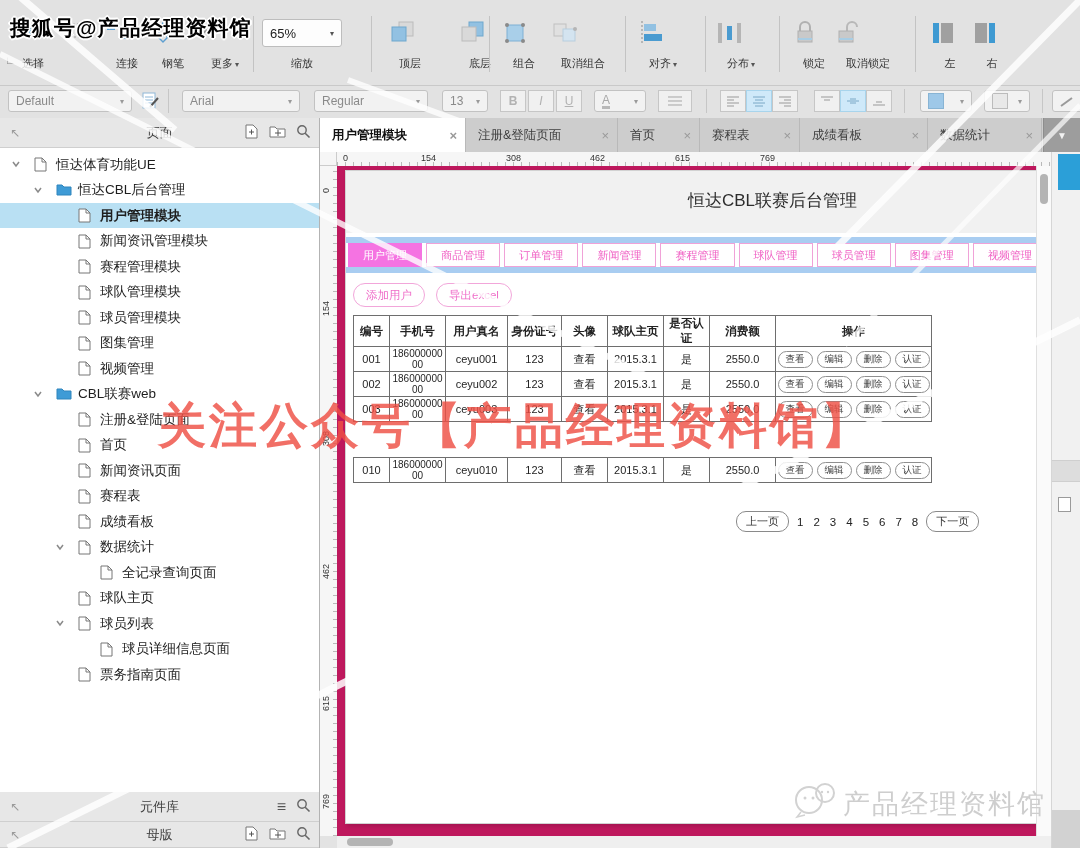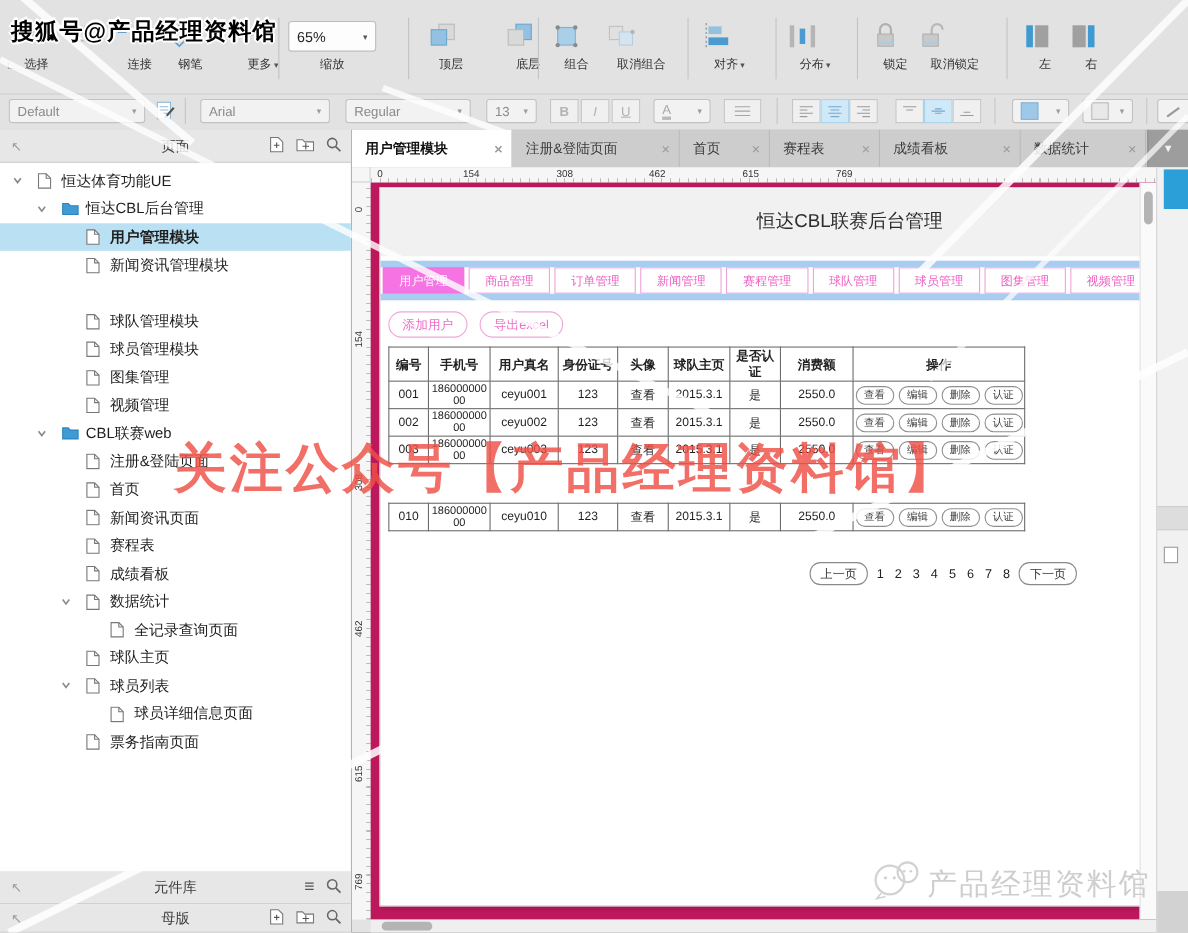--- a/index.html
+++ b/index.html
@@ -2,21 +2,21 @@
 <html><head>
 <meta charset="utf-8">
 <style>
   html,body{margin:0;padding:0;background:#888;}
   .app{position:relative;width:1080px;height:848px;background:#e3e3e3;overflow:hidden;
        font-family:"Liberation Sans","DejaVu Sans",sans-serif;-webkit-font-smoothing:antialiased;}
   
   .toolbar-main{position:absolute;left:0;top:0;width:1080px;height:85px;background:#e2e2e2;border-bottom:1px solid #c9c9c9;}
   .tool{position:absolute;top:16px;height:60px;text-align:center;font-size:11px;color:#333;cursor:default;}
   .tool .ticon{height:34px;display:flex;align-items:center;justify-content:flex-start;}
-  .tool .tlabel{margin-top:1px;white-space:nowrap;}
+  .tool .tlabel{margin-top:6px;white-space:nowrap;}
   .tool .caret{font-size:8px;color:#555;margin-left:2px;}
   .vsep{position:absolute;top:16px;height:56px;width:1px;background:#c3c3c3;}
   .zoombox{width:72px;height:26px;background:#fdfdfd;border:1px solid #bdbdbd;border-radius:3px;
            display:flex;align-items:center;justify-content:space-between;padding:0 7px;font-size:13px;color:#222;margin:0 auto;}
   .cornermark{position:absolute;left:5px;top:54px;font-size:11px;color:#8a8a8a;}
   
   .toolbar-format{position:absolute;left:0;top:86px;width:1080px;height:32px;background:#e2e2e2;border-bottom:1px solid #c2c2c2;}
   .fctl{position:absolute;top:4px;height:22px;}
   .selbox{background:#f2f2f2;border:1px solid #c2c2c2;border-radius:3px;color:#8a8a8a;font-size:12px;
           display:flex;align-items:center;justify-content:space-between;padding:0 7px;height:22px;box-sizing:border-box;}
@@ -133,21 +133,21 @@
         </div>
         <div class="tool" style="left: 150px; width: 46px;">
           <div class="ticon">
             <svg width="26" height="26">
               <path d="M13,3 C9,9 8,13 9,18 L13,22 L17,18 C18,13 17,9 13,3 Z" fill="none" stroke="#5e9fd0" stroke-width="1.5"></path>
               <circle cx="13" cy="15" r="1.8" fill="#5e9fd0"></circle>
             </svg>
           </div>
           <div class="tlabel">钢笔</div>
         </div>
-        <div class="tool" style="left: 212px; width: 54px;">
+        <div class="tool" style="left: 198px; width: 54px;">
           <div class="ticon">
             <svg width="30" height="26">
               <circle cx="7" cy="11" r="2.2" fill="#9a9a9a"></circle>
               <circle cx="15" cy="11" r="2.2" fill="#9a9a9a"></circle>
               <circle cx="23" cy="11" r="2.2" fill="#9a9a9a"></circle>
             </svg>
           </div>
           <div class="tlabel">更多<span class="caret">▾</span></div>
         </div>
         <div class="tool" style="left: 262px; width: 80px;">
@@ -628,20 +628,27 @@
             </svg></span>
           <span class="tlbl" style="left: 100px;">用户管理模块</span>
         </div>
         <div class="trow" style="top: 80.5px;">
           <span class="ficon" style="left: 78px; top: 5px;"><svg width="13" height="15">
               <path d="M1,1 h7 l4,4 v9 h-11 z" fill="#fff" stroke="#777"></path>
               <path d="M8,1 v4 h4" fill="none" stroke="#777"></path>
             </svg></span>
           <span class="tlbl" style="left: 100px;">新闻资讯管理模块</span>
         </div>
+        <div class="trow" style="top: 106px;">
+          <span class="ficon" style="left: 78px; top: 5px;"><svg width="13" height="15">
+              <path d="M1,1 h7 l4,4 v9 h-11 z" fill="#fff" stroke="#777"></path>
+              <path d="M8,1 v4 h4" fill="none" stroke="#777"></path>
+            </svg></span>
+          <span class="tlbl" style="left: 100px;">赛程管理模块</span>
+        </div>
         <div class="trow" style="top: 131.5px;">
           <span class="ficon" style="left: 78px; top: 5px;"><svg width="13" height="15">
               <path d="M1,1 h7 l4,4 v9 h-11 z" fill="#fff" stroke="#777"></path>
               <path d="M8,1 v4 h4" fill="none" stroke="#777"></path>
             </svg></span>
           <span class="tlbl" style="left: 100px;">球队管理模块</span>
         </div>
         <div class="trow" style="top: 157px;">
           <span class="ficon" style="left: 78px; top: 5px;"><svg width="13" height="15">
               <path d="M1,1 h7 l4,4 v9 h-11 z" fill="#fff" stroke="#777"></path>

